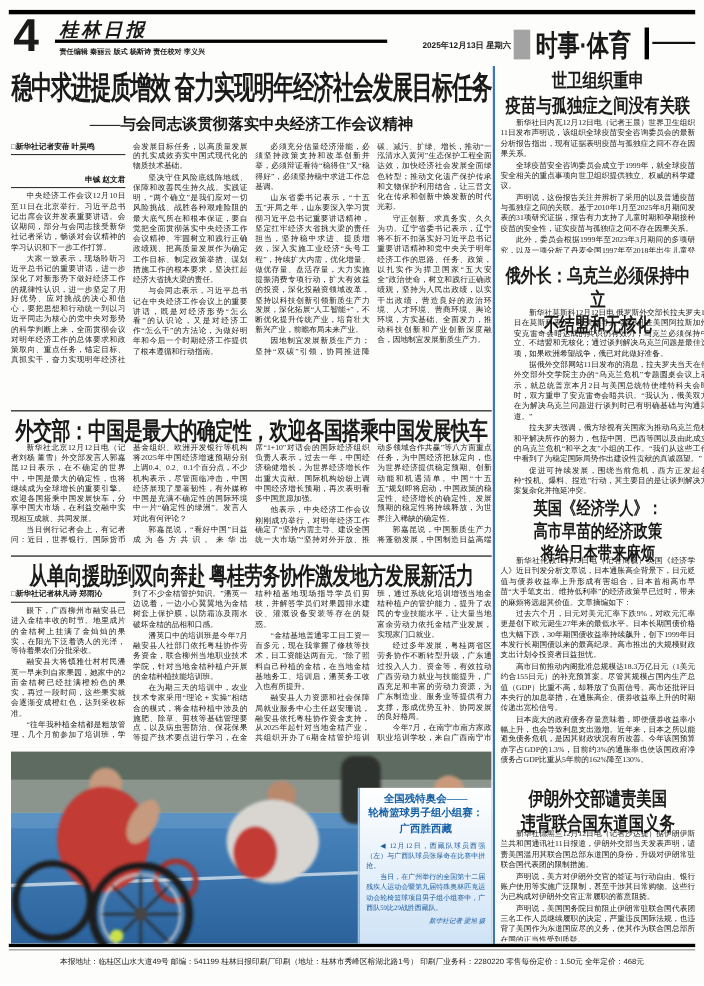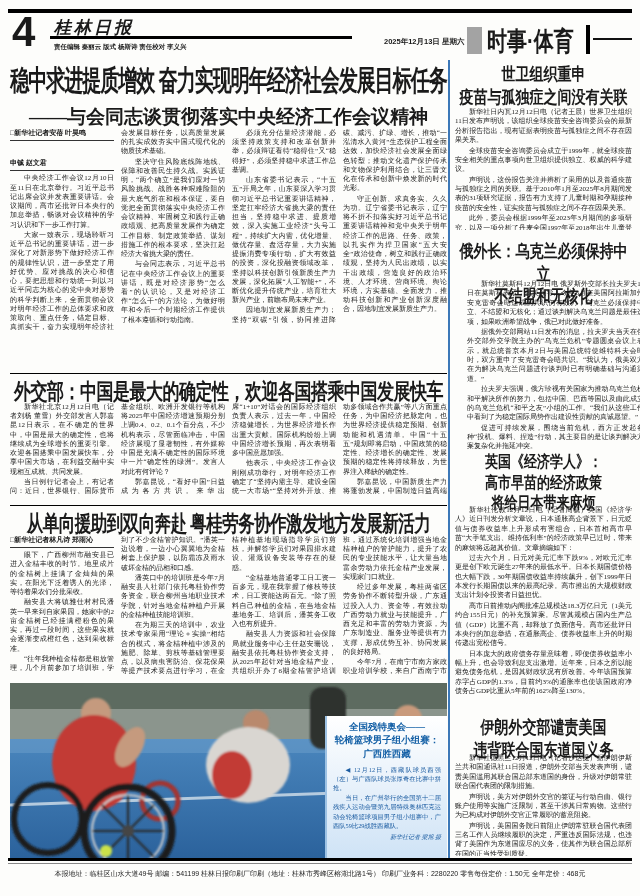--- a/index.html
+++ b/index.html
@@ -8,21 +8,21 @@
   .abs{position:absolute;}
   .sans{font-family:"Liberation Sans","DejaVu Sans",sans-serif;}
   .condensed{font-weight:900;white-space:nowrap;font-family:"Liberation Sans","DejaVu Sans",sans-serif;}
   .body-text{font-size:7px;line-height:1.32;text-align:justify;overflow:hidden;}
   .body-text p{margin:0 0 1px 0;text-indent:2em;}
   .cols4{column-count:4;column-gap:7px;}
   .rule{background:#000;}
   .byline-box{font-size:7px;font-weight:bold;text-indent:0;border-bottom:0.5px solid #333;
               padding-bottom:2px;margin-bottom:3px;}
   .byline-box .b1{border-bottom:0.5px solid #333;padding-bottom:2px;margin-bottom:18px;}
-  .byline-box .b2{text-align:left;font-family:Liberation Serif, serif;}
+  .byline-box .b2{text-align:right;font-family:Liberation Serif, serif;}
   .rtitle{font-weight:900;text-align:center;white-space:pre-line;line-height:1.28;
           font-family:"Liberation Serif","DejaVu Serif",serif;}
   .rbody{font-size:7px;line-height:1.34;text-align:justify;overflow:hidden;}
   .rbody p{margin:0 0 1px 0;text-indent:2em;}
   .cap-title{color:#1460a6;font-weight:900;font-size:9.5px;line-height:1.4;text-align:center;white-space:pre-line;}
   .cap-body{color:#1a5ba0;font-size:6.3px;line-height:1.45;text-align:justify;margin-top:4px;}
   .cap-body p{margin:0 0 1px 0;text-indent:2em;}
   .cap-credit{color:#1a5ba0;font-size:6px;text-align:right;font-style:italic;margin-top:3px;}
 </style>
 </head>
@@ -36,29 +36,29 @@
   <div class="abs" style="left:54px;top:16px;font-size:17px;font-weight:900;font-style:italic;letter-spacing:3px;text-align:center;">桂林日报</div>
   <div class="abs rule" style="left:50px;top:36px;width:302px;height:3px;"></div>
   <div class="abs sans" style="left:54px;top:43px;font-size:6.5px;font-weight:bold;color:#222;">责任编辑  秦丽云   版式  杨斯诗   责任校对  李义兴</div>
   <div class="abs sans" style="left:384px;top:37px;font-size:7.5px;font-weight:bold;">2025年12月13日  星期六</div>
   <div class="abs" style="left:467px;top:27px;width:15px;height:27px;background:#a3a3a3;"></div>
   <div class="abs condensed" style="left:487px;top:24px;font-size:20px;transform:scaleY(1.3);transform-origin:left top;">时事·体育</div>
   <div class="abs rule" style="left:586px;top:25px;width:4px;height:29px;"></div>
   <div class="abs" style="left:593px;top:38px;width:39px;height:2px;background:#111;"></div>
 
   <div class="abs condensed" style="left:10px;top:61px;width:437px;text-align:center;font-size:19px;letter-spacing:-1px;transform:scaleY(1.5);transform-origin:center top;">稳中求进提质增效  奋力实现明年经济社会发展目标任务</div>
-  <div class="abs" style="left:10px;top:104px;width:437px;text-align:center;font-size:19px;font-weight:bold;">——与会同志谈贯彻落实中央经济工作会议精神</div>
+  <div class="abs" style="left:10px;top:104px;width:437px;text-align:center;font-size:14px;font-weight:bold;">——与会同志谈贯彻落实中央经济工作会议精神</div>
 
   <div class="abs body-text cols4" style="left:10px;top:129px;width:437px;height:242px;">
     <div class="byline-box">
       <div class="b1">□新华社记者安蓓  叶昊鸣</div>
       <div class="b2">申铖  赵文君</div>
     </div>
     <div>
-        <p>中央经济工作会议12月10日至11日在北京举行。习近平总书记出席会议并发表重要讲话。会议期间，高市还批评日本央行的加息举措，畅谈对会议精神的学习认识和下一步工作打算。</p>
+        <p>中央经济工作会议12月10日至11日在北京举行。习近平总书记出席会议并发表重要讲话。会议期间，部分与会同志接受新华社记者采访，畅谈对会议精神的学习认识和下一步工作打算。</p>
         <p>大家一致表示，现场聆听习近平总书记的重要讲话，进一步深化了对新形势下做好经济工作的规律性认识，进一步坚定了用好优势、应对挑战的决心和信心，要把思想和行动统一到以习近平同志为核心的党中央对形势的科学判断上来，全面贯彻会议对明年经济工作的总体要求和政策取向、重点任务，锚定目标、真抓实干，奋力实现明年经济社会发展目标任务，以高质量发展的扎实成效夯实中国式现代化的物质技术基础。</p>
         <p>坚决守住风险底线阵地线、保障和改善民生持久战。实践证明，“两个确立”是我们应对一切风险挑战、战胜各种艰难险阻的最大底气所在和根本保证，要自觉把全面贯彻落实中央经济工作会议精神、牢固树立和践行正确政绩观、把高质量发展作为确定工作目标、制定政策举措、谋划措施工作的根本要求，坚决扛起经济大省挑大梁的责任。</p>
         <p>与会同志表示，习近平总书记在中央经济工作会议上的重要讲话，既是对经济形势“怎么看”的认识论，又是对经济工作“怎么干”的方法论，为做好明年和今后一个时期经济工作提供了根本遵循和行动指南。</p>
         <p>必须充分估量经济潜能，必须坚持政策支持和改革创新并举，必须辩证看待“稳得住”又“稳得好”，必须坚持稳中求进工作总基调。</p>
         <p>山东省委书记表示，“十五五”开局之年，山东要深入学习贯彻习近平总书记重要讲话精神，坚定扛牢经济大省挑大梁的责任担当，坚持稳中求进、提质增效，深入实施工业经济“头号工程”，持续扩大内需，优化增量、做优存量、盘活存量，大力实施提振消费专项行动，扩大有效益的投资，深化投融资领域改革，坚持以科技创新引领新质生产力发展，深化拓展“人工智能+”，不断优化提升传统产业，培育壮大新兴产业，前瞻布局未来产业。</p>
         <p>因地制宜发展新质生产力；坚持“双碳”引领，协同推进降碳、减污、扩绿、增长，推动“一泓清水入黄河”生态保护工程全面达效，加快经济社会发展全面绿色转型；推动文化遗产保护传承和文物保护利用结合，让三晋文化在传承和创新中焕发新的时代光彩。</p>
         <p>守正创新、求真务实、久久为功。辽宁省委书记表示，辽宁将不折不扣落实好习近平总书记重要讲话精神和党中央关于明年经济工作的思路、任务、政策，以扎实作为捍卫国家“五大安全”政治使命，树立和践行正确政绩观，坚持为人民出政绩，以实干出政绩，营造良好的政治环境、人才环境、营商环境、舆论环境，方实基础、全面发力，推动科技创新和产业创新深度融合，因地制宜发展新质生产力。</p>
       </div>
   </div>
 

